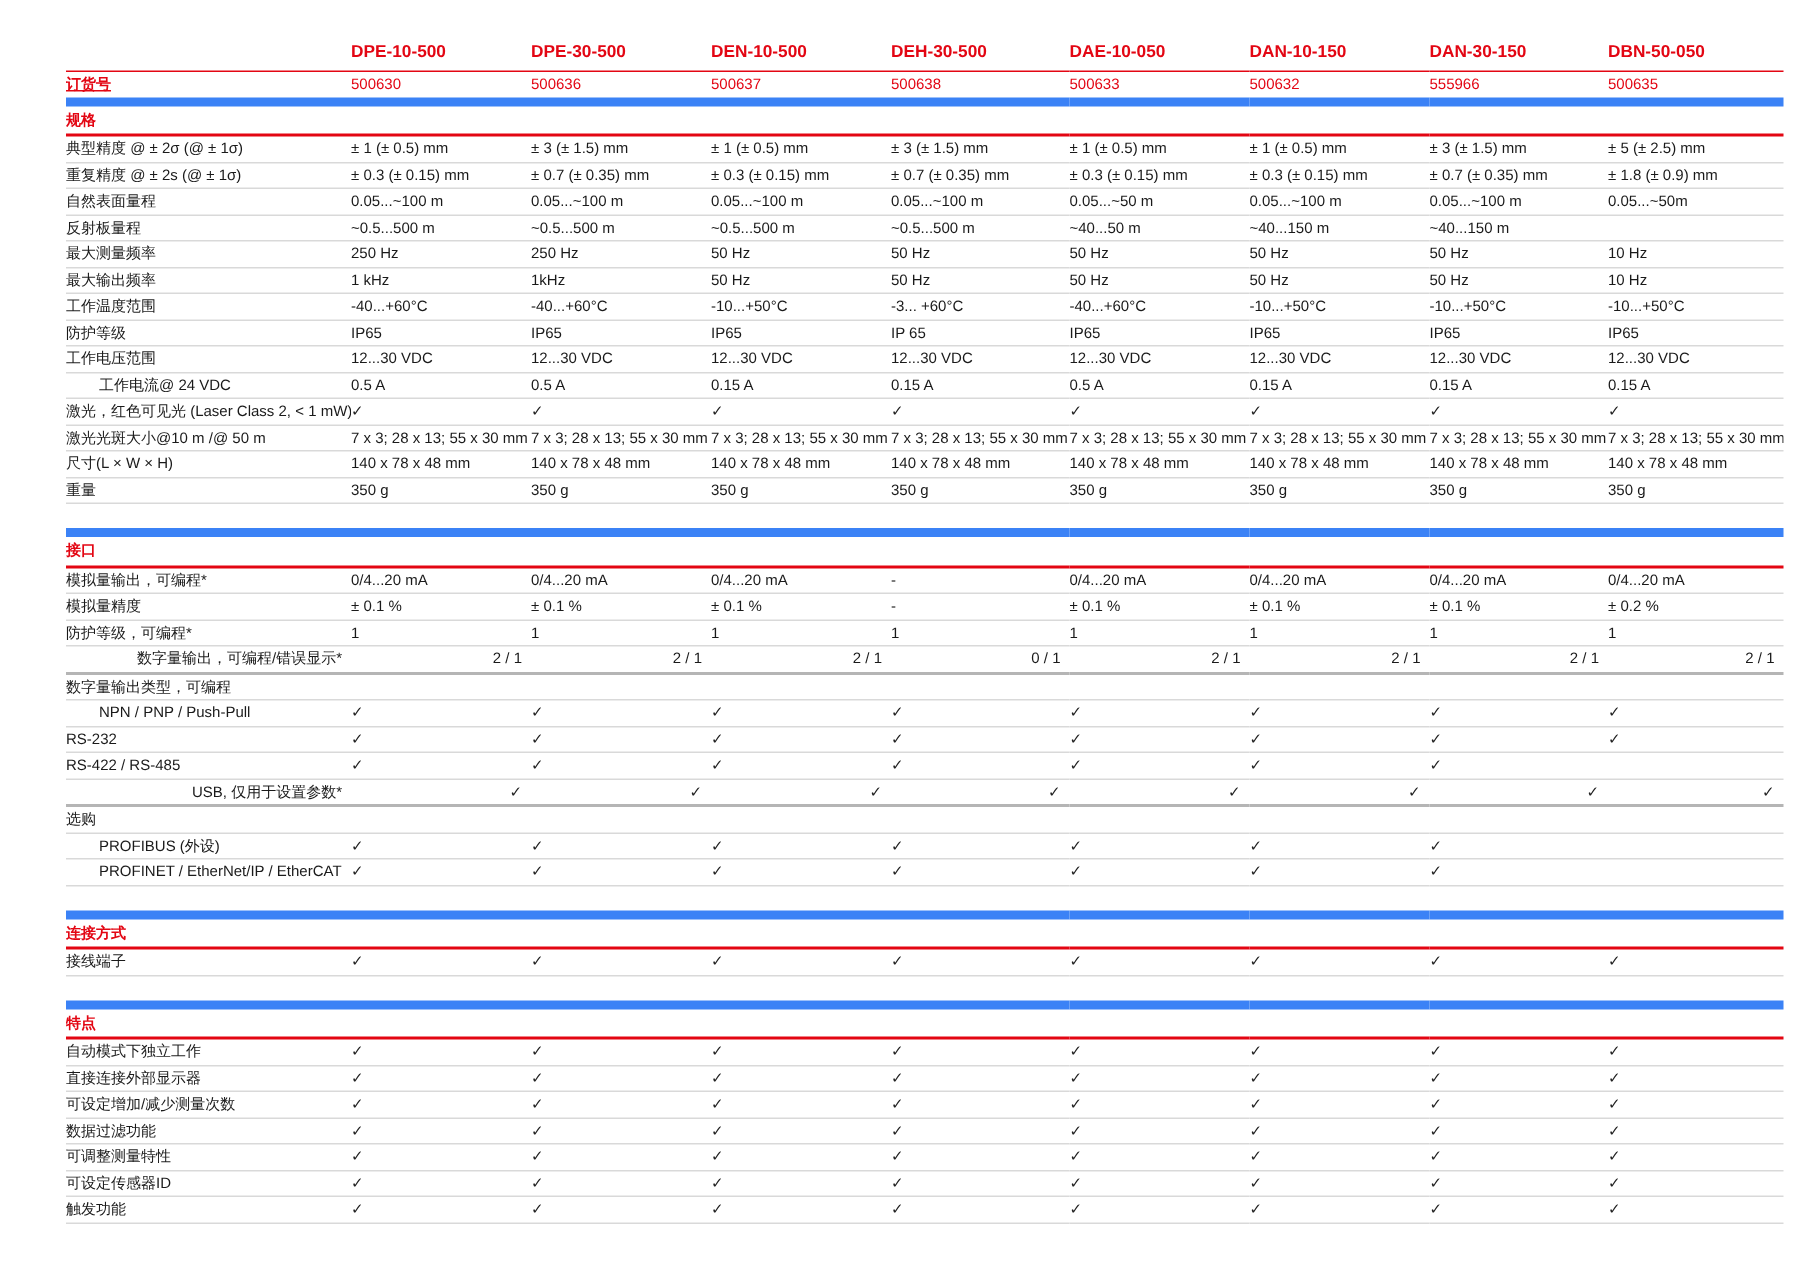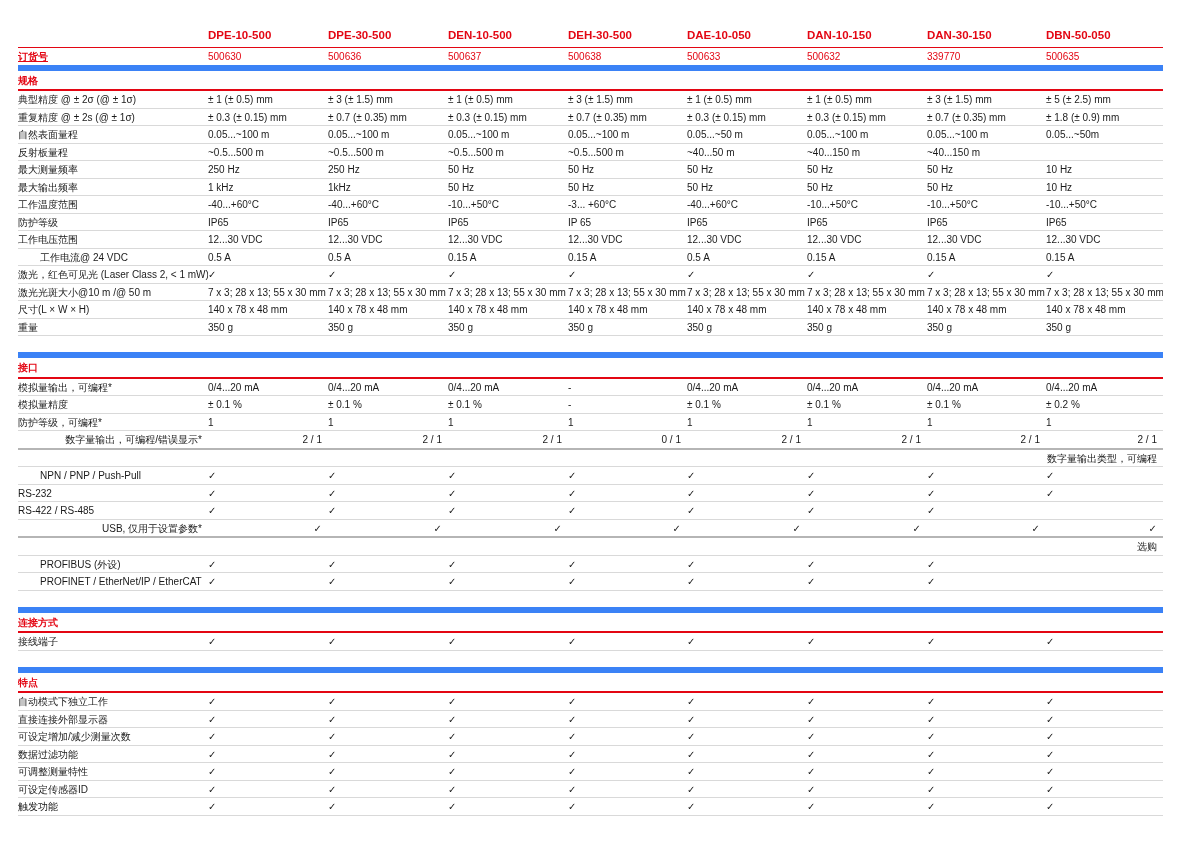--- a/index.html
+++ b/index.html
@@ -7,21 +7,21 @@
     padding: 0;
     background: #ffffff;
     width: 1201px;
     height: 849px;
     overflow: hidden;
     font-family: "Liberation Sans", "DejaVu Sans", sans-serif;
     color: #1a1a1a;
   }
   .sheet {
     width: 1145px;
-    margin: 26px 0 0 18px;
+    margin: 26px 0 0 44px;
   }
   table.spec {
     border-collapse: collapse;
     table-layout: fixed;
     width: 1145px;
   }
   table.spec td, table.spec th {
     font-size: 10px;
     font-weight: normal;
     text-align: left;
@@ -59,21 +59,21 @@
     padding-bottom: 3px;
   }
   
   tr.section-gap td {
     height: 16px;
     border-bottom: none;
     padding: 0;
   }
   tr.row td.label { color: #1a1a1a; }
   tr.row td.indent { padding-left: 22px; }
-  tr.subhead td { font-weight: normal; text-align: right; }
+  tr.subhead td { font-weight: normal; }
   tr.group-end td { border-bottom: 2px solid #b5b5b5; text-align: right; }
   .check { color: #222; font-size: 10px; }
 </style>
 </head>
 <body>
 
 <div class="sheet">
   <table class="spec">
     <colgroup>
       <col style="width:190px">
@@ -99,21 +99,21 @@
           <th>DBN-50-050</th>
         </tr>
         <tr class="order">
           <td class="label">订货号</td>
           <td>500630</td>
           <td>500636</td>
           <td>500637</td>
           <td>500638</td>
           <td>500633</td>
           <td>500632</td>
-          <td>339770</td>
+          <td>555966</td>
           <td>500635</td>
         </tr>
       </thead>
     <tbody>
         <tr class="section-title">
           <td colspan="9">规格</td>
         </tr>
         <tr class="row">
           <td class="label">典型精度 @ ± 2σ (@ ± 1σ)</td>
           <td>± 1 (± 0.5) mm</td>

